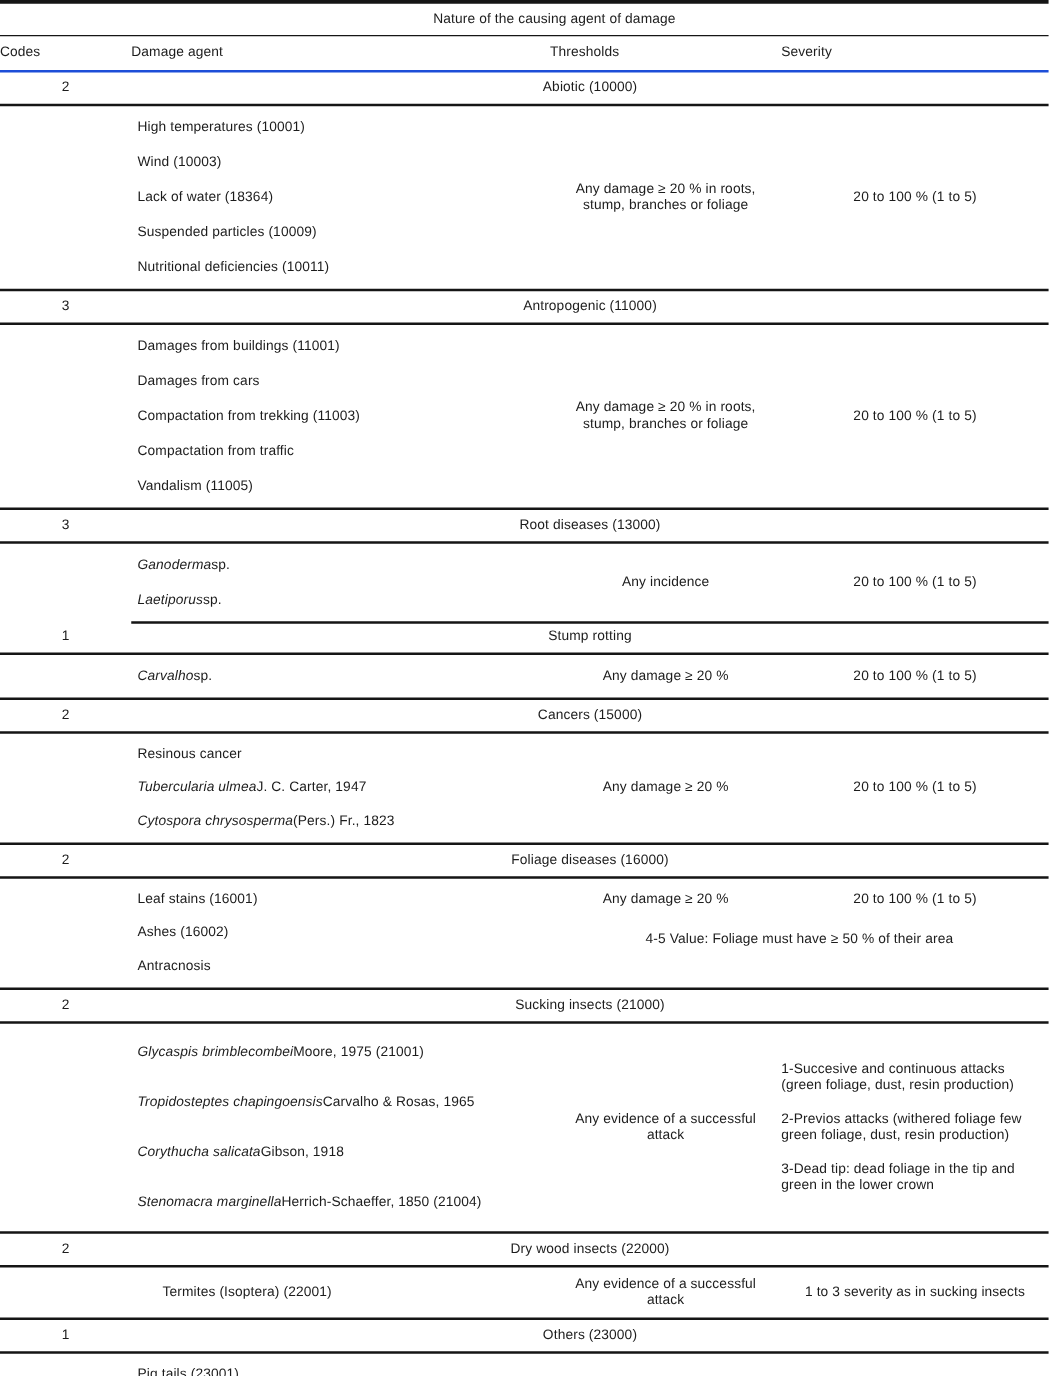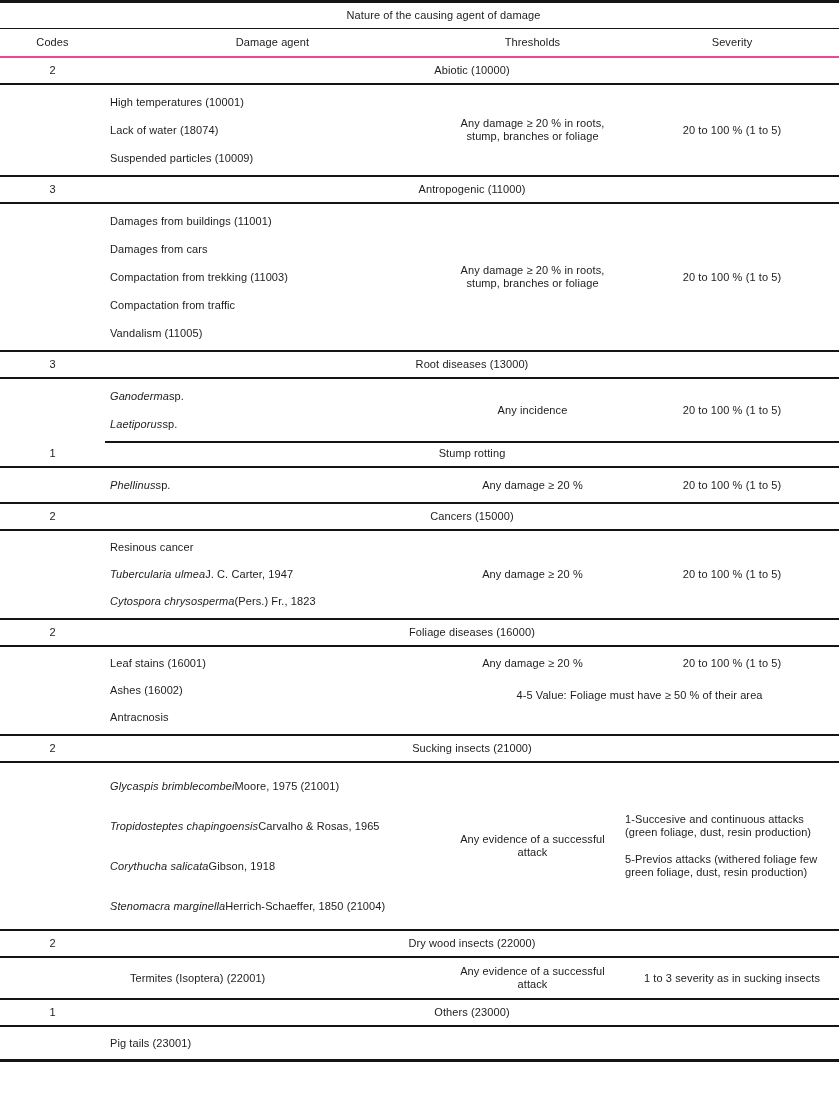--- a/index.html
+++ b/index.html
@@ -10,22 +10,22 @@
     font-size:11px;
     line-height:13px;
     color:#1c1c1c;
     border-top:3px solid #151515;
     border-bottom:3px solid #151515;
     letter-spacing:0.1px;
   }
   .title-row { height:25px; display:flex; align-items:center; justify-content:center; border-bottom:1px solid #151515;padding-left:48px; }
   .head-row {
     display:grid; grid-template-columns:105px 335px 185px 214px;
-    height:27px; align-items:center; text-align:center;
-    border-bottom:2px solid #ec4899;
+    height:27px; align-items:center; 
+    border-bottom:2px solid #1d4ed8;
   }
   .ghead {
     display:grid; grid-template-columns:105px 1fr;
     height:25px; align-items:center; text-align:center;
     border-bottom:2px solid #151515;
   }
   .gbody {
     display:grid; grid-template-columns:105px 335px 185px 214px;
     border-bottom:2px solid #151515;
     padding:3px 0;
@@ -71,25 +71,33 @@
     <div>Abiotic (10000)</div>
   </div>
   <div class="gbody r28">
     <div class="agents">
       <div class="agent">
           <span class="it"></span>
           <span>High temperatures (10001)</span>
         </div>
       <div class="agent">
           <span class="it"></span>
-          <span>Lack of water (18074)</span>
+          <span>Wind (10003)</span>
+        </div>
+      <div class="agent">
+          <span class="it"></span>
+          <span>Lack of water (18364)</span>
         </div>
       <div class="agent">
           <span class="it"></span>
           <span>Suspended particles (10009)</span>
+        </div>
+      <div class="agent">
+          <span class="it"></span>
+          <span>Nutritional deficiencies (10011)</span>
         </div>
     </div>
     <div class="cell threshold">
         <span class="inner">Any damage ≥ 20 % in roots, stump, branches or foliage</span>
       </div>
     <div class="cell severity">
         <span class="inner">20 to 100 % (1 to 5)</span>
       </div>
   </div>
 
@@ -151,21 +159,21 @@
       </div>
   </div>
 
   <div class="ghead">
     <div>1</div>
     <div>Stump rotting</div>
   </div>
   <div class="gbody r28">
     <div class="agents">
       <div class="agent">
-          <span class="it">Phellinus</span>
+          <span class="it">Carvalho</span>
           <span> sp.</span>
         </div>
     </div>
     <div class="cell threshold">
         <span class="inner">Any damage ≥ 20 %</span>
       </div>
     <div class="cell severity">
         <span class="inner">20 to 100 % (1 to 5)</span>
       </div>
   </div>
@@ -250,21 +258,22 @@
       <div class="agent">
           <span class="it">Stenomacra marginella</span>
           <span> Herrich-Schaeffer, 1850 (21004)</span>
         </div>
     </div>
     <div class="cell threshold">
         <span class="inner">Any evidence of a successful attack</span>
       </div>
     <div class="notes">
       <div>1-Succesive and continuous attacks (green foliage, dust, resin production)</div>
-      <div>5-Previos attacks (withered foliage few green foliage, dust, resin production)</div>
+      <div>2-Previos attacks (withered foliage few green foliage, dust, resin production)</div>
+      <div>3-Dead tip: dead foliage in the tip and green in the lower crown</div>
     </div>
   </div>
 
   <div class="ghead">
     <div>2</div>
     <div>Dry wood insects (22000)</div>
   </div>
   <div class="gbody r34">
     <div class="agents">
       <div class="agent">

